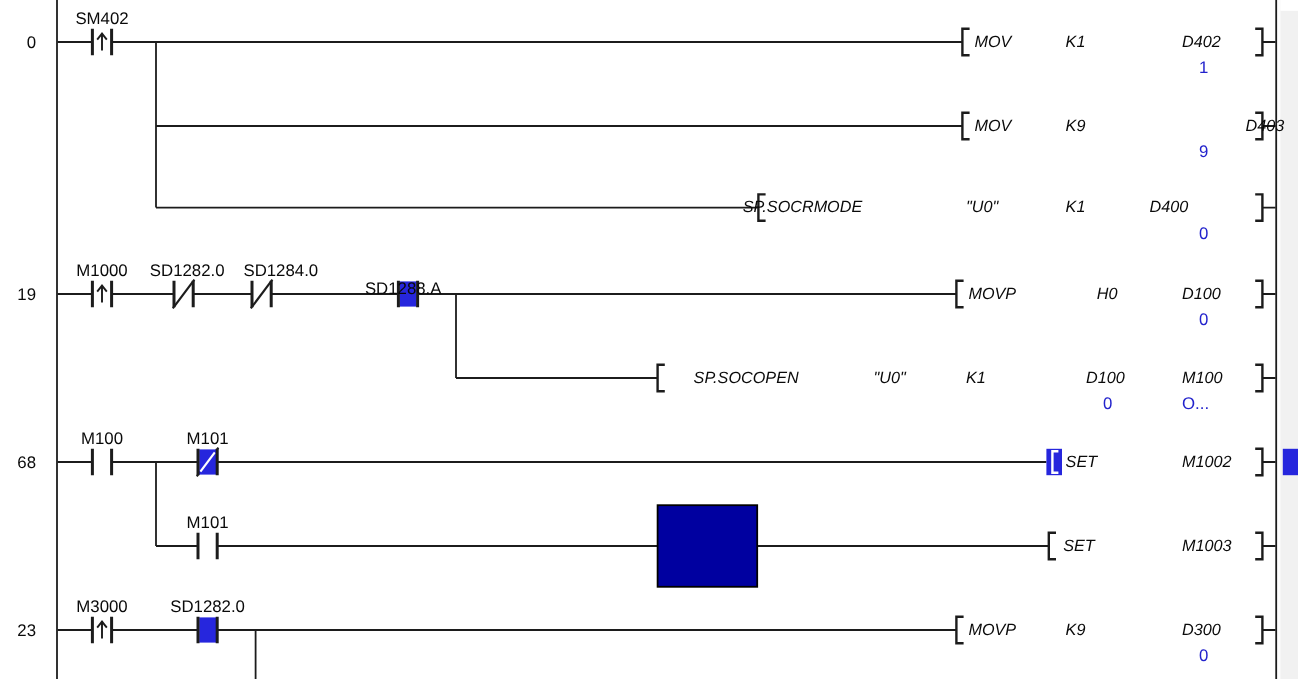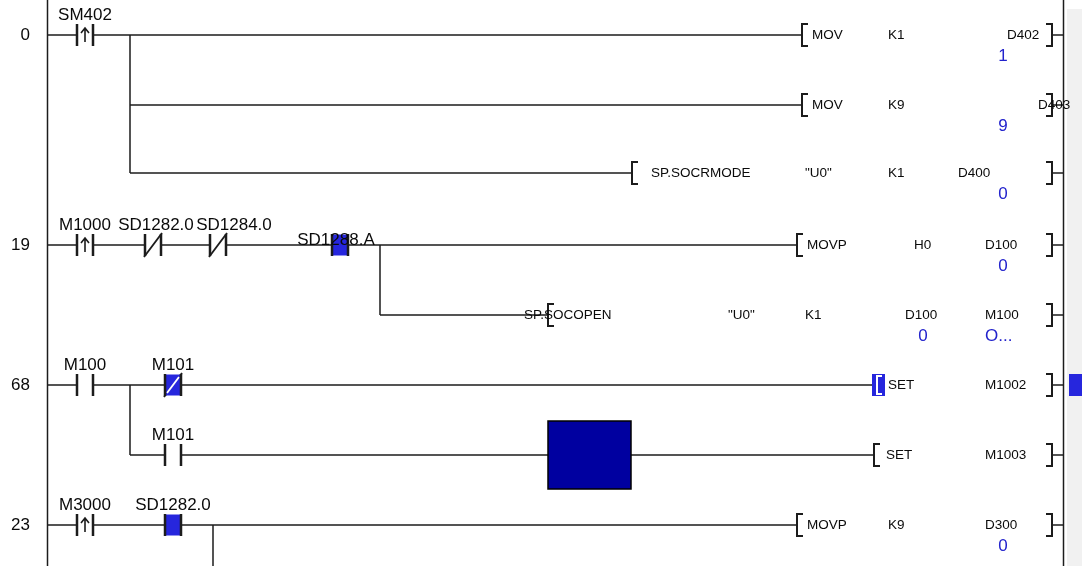--- a/index.html
+++ b/index.html
@@ -12,24 +12,24 @@
   .wire   { stroke:var(--wire,#1c1c1c); stroke-width:1.5; fill:none; }
   .bar    { stroke:var(--wire,#1c1c1c); stroke-width:2.5; fill:none; }
   .sym    { stroke:var(--wire,#1c1c1c); stroke-width:1.6; fill:none; }
   .slash  { stroke:var(--wire,#1c1c1c); stroke-width:1.8; fill:none; }
   .slash-white { stroke:#ffffff; stroke-width:1.8; fill:none; }
   .bracket { stroke:var(--wire,#1c1c1c); stroke-width:2; fill:none; }
   .bracket-white { stroke:#ffffff; stroke-width:2; fill:none; }
   .onbox  { fill:var(--active,#2626dd); }
   .cursorbox { fill:var(--cursor,#0000a0); stroke:#000; stroke-width:1.5; }
 
-  .txt { position:absolute; z-index:2; font-size:17px; color:#0a0a0a; white-space:pre; line-height:16px; }
+  .txt { position:absolute; z-index:2; font-size:14px; color:#0a0a0a; white-space:pre; line-height:16px; }
   .lbl { transform:translateX(-50%); }
   .num { width:30px; text-align:right; }
-  .ins { font-size:13.5px; }
+  .ins { font-size:13.5px;font-style:italic; }
   .val { color:var(--value,#2222cc); width:44px; text-align:center; }
   .valleft { color:var(--value,#2222cc); }
 
   .scrollbar { position:absolute; left:1067px; top:0; width:15px; height:566px;
                background:var(--scrollbar,#f1f1f1); z-index:0; }
   .sb-corner { position:absolute; left:1067px; top:0; width:15px; height:9px;
                background:#ffffff; z-index:1; }
 </style>
 </head>
 <body>
@@ -128,40 +128,40 @@
   <span class="txt lbl" style="left:234px;top:217px">SD1284.0</span>
   <span class="txt lbl" style="left:336px;top:232px">SD1288.A</span>
   <span class="txt lbl" style="left:85px;top:357px">M100</span>
   <span class="txt lbl" style="left:173px;top:357px">M101</span>
   <span class="txt lbl" style="left:173px;top:427px">M101</span>
   <span class="txt lbl" style="left:85px;top:497px">M3000</span>
   <span class="txt lbl" style="left:173px;top:497px">SD1282.0</span>
 
   <span class="txt ins" style="left:812px;top:27px">MOV</span>
   <span class="txt ins" style="left:888px;top:27px">K1</span>
-  <span class="txt ins" style="left:1007px;top:27px">D402</span>
+  <span class="txt ins" style="left:985px;top:27px">D402</span>
   <span class="txt val" style="left:981px;top:48px">1</span>
 
   <span class="txt ins" style="left:812px;top:97px">MOV</span>
   <span class="txt ins" style="left:888px;top:97px">K9</span>
   <span class="txt ins" style="left:1038px;top:97px">D403</span>
   <span class="txt val" style="left:981px;top:118px">9</span>
 
-  <span class="txt ins" style="left:651px;top:165px">SP.SOCRMODE</span>
+  <span class="txt ins" style="left:619px;top:165px">SP.SOCRMODE</span>
   <span class="txt ins" style="left:805px;top:165px">"U0"</span>
   <span class="txt ins" style="left:888px;top:165px">K1</span>
   <span class="txt ins" style="left:958px;top:165px">D400</span>
   <span class="txt val" style="left:981px;top:186px">0</span>
 
   <span class="txt ins" style="left:807px;top:237px">MOVP</span>
   <span class="txt ins" style="left:914px;top:237px">H0</span>
   <span class="txt ins" style="left:985px;top:237px">D100</span>
   <span class="txt val" style="left:981px;top:258px">0</span>
 
-  <span class="txt ins" style="left:524px;top:307px">SP.SOCOPEN</span>
+  <span class="txt ins" style="left:578px;top:307px">SP.SOCOPEN</span>
   <span class="txt ins" style="left:728px;top:307px">"U0"</span>
   <span class="txt ins" style="left:805px;top:307px">K1</span>
   <span class="txt ins" style="left:905px;top:307px">D100</span>
   <span class="txt ins" style="left:985px;top:307px">M100</span>
   <span class="txt val" style="left:901px;top:328px">0</span>
   <span class="txt valleft" style="left:985px;top:328px">O...</span>
 
   <span class="txt ins" style="left:888px;top:377px">SET</span>
   <span class="txt ins" style="left:985px;top:377px">M1002</span>
 

